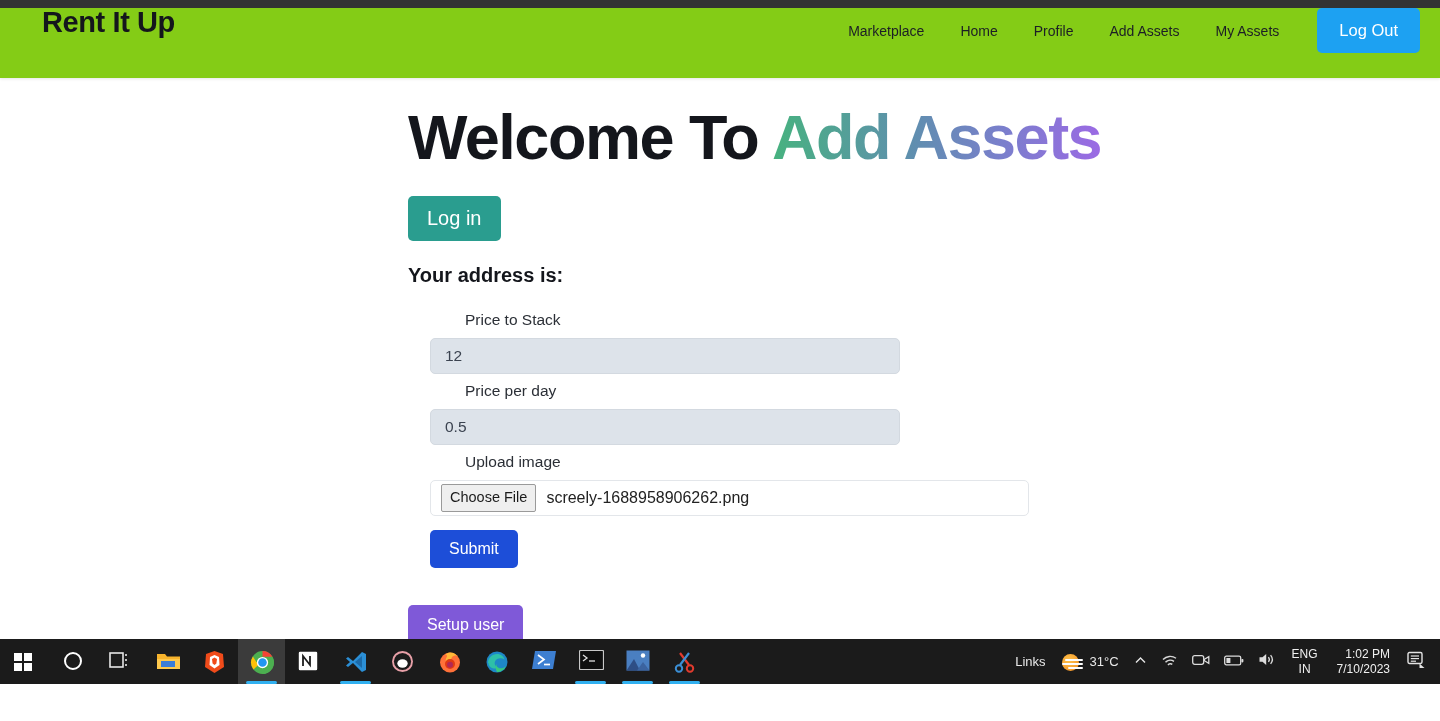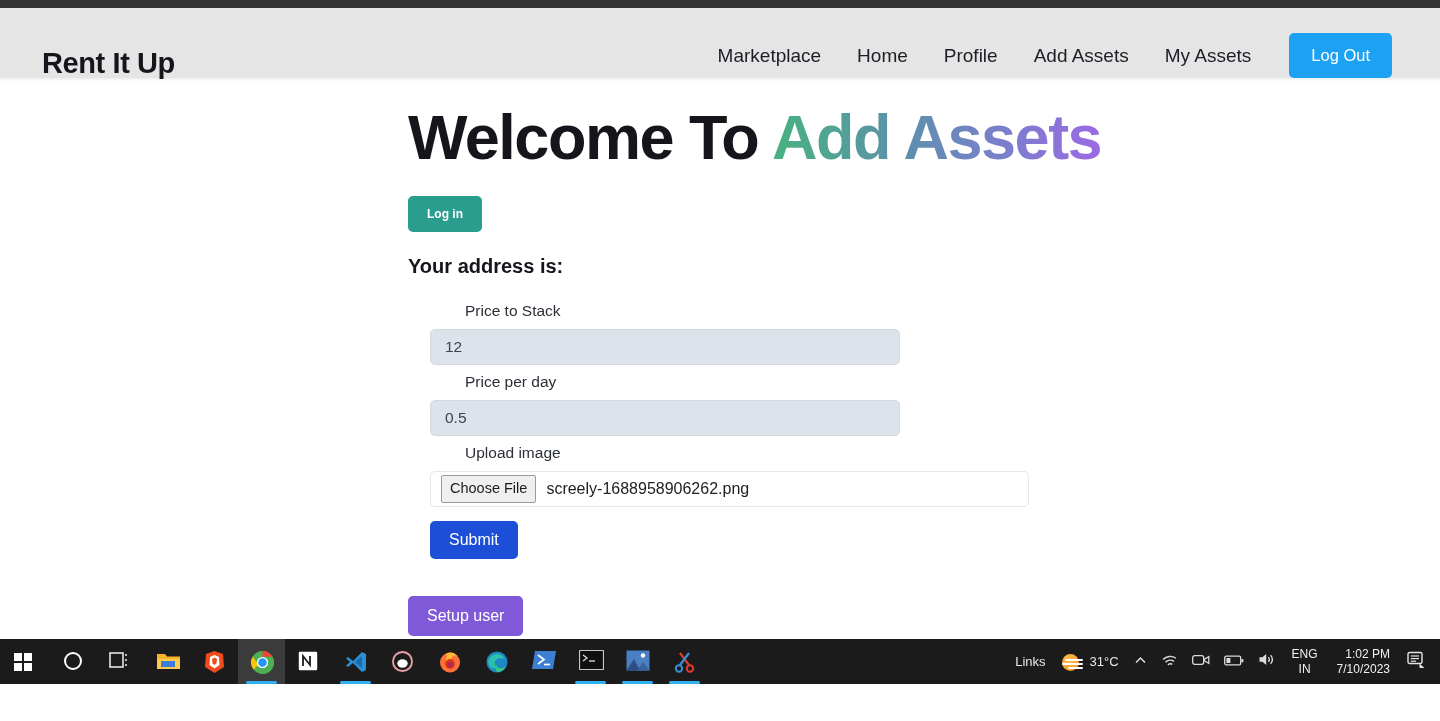--- a/index.html
+++ b/index.html
@@ -25,42 +25,42 @@
     width: 100%;
     height: 676px;
     background: #ffffff;
     overflow: hidden;
   }
 
   
   .navbar {
     height: 70px;
     display: flex;
-    align-items: flex-end;
+    align-items: flex-start;
     justify-content: space-between;
-    padding: 0 48px 0 42px;
-    background: #e5e5e5;
+    padding: 0 20px 0 42px;
+    background: #84cc16;
     box-shadow: 0 1px 3px rgba(0,0,0,0.10);
     position: relative;
     z-index: 5;
   }
   .brand {
     font-size: 29px;
     font-weight: bold;
     color: #14161c;
     letter-spacing: -0.4px;
     line-height: 1;
   }
   .nav-links {
     display: flex;
     align-items: center;
     gap: 0px;
   }
   .nav-link {
-    font-size: 19px;
+    font-size: 14px;
     color: #1c1e26;
     padding: 10px 18px;
     text-decoration: none;
     white-space: nowrap;
   }
   .logout-btn {
     background: #1da1f2;
     color: #ffffff;
     font-size: 16.5px;
     border: none;
@@ -90,25 +90,24 @@
     background-clip: text;
     -webkit-text-fill-color: transparent;
     color: #7a7fcc;
   }
   .login-btn {
     margin-top: 22px;
     background: #2a9d8f;
     color: #ffffff;
     border: none;
     border-radius: 5px;
-    font-size: 12px;
+    font-size: 20px;
     padding: 11px 19px;
     cursor: pointer;
     font-family: inherit;
-    font-weight: bold;
   }
   .address-line {
     margin-top: 23px;
     font-size: 20px;
     font-weight: bold;
     color: #14161c;
   }
 
   
   .form {

